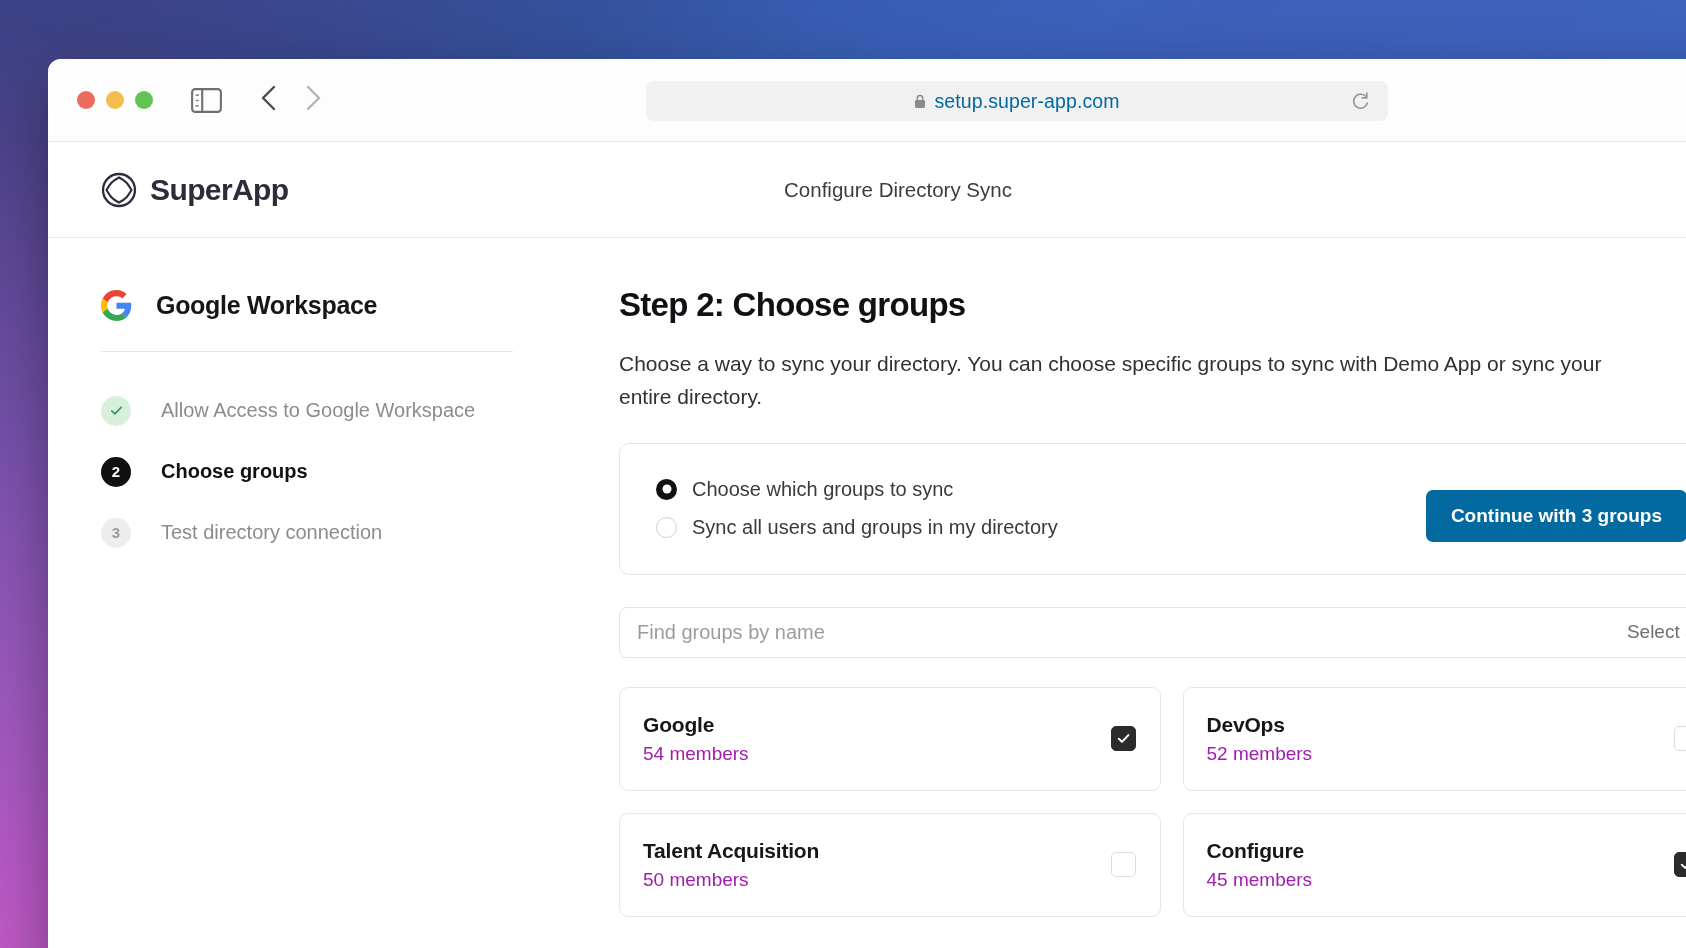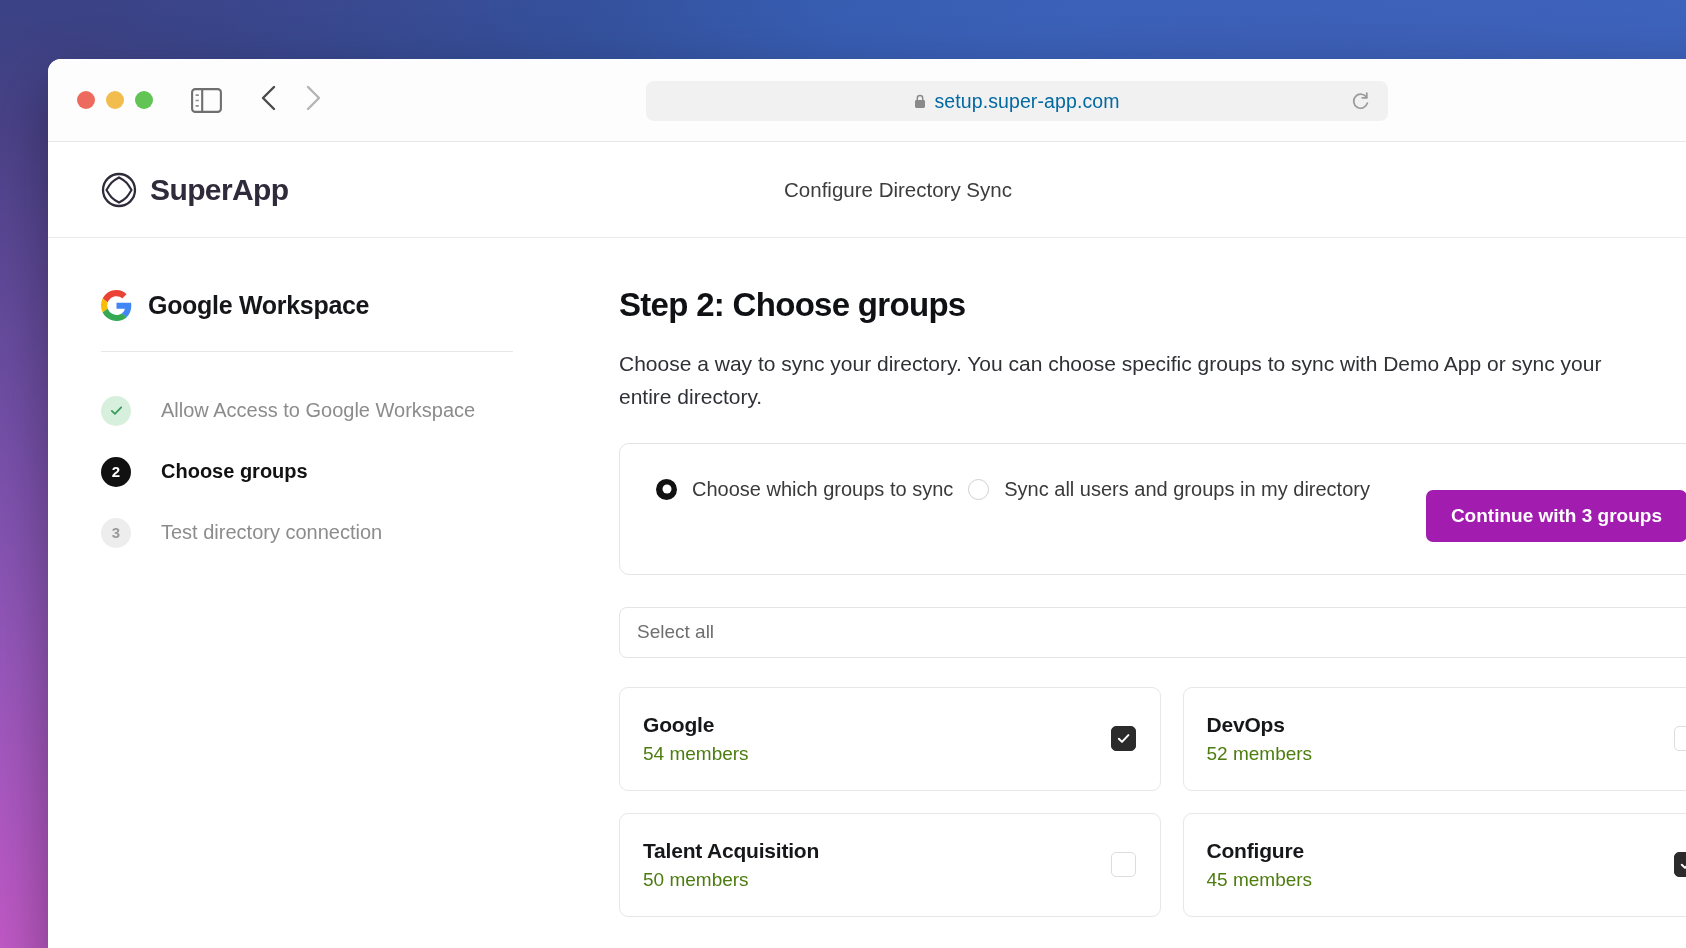--- a/index.html
+++ b/index.html
@@ -104,21 +104,21 @@
     left: 50%; transform: translateX(-50%);
     font-size: 20.5px;
     color: #3c3c3c;
   }
 
   
   .content { display: flex; height: calc(920px - 83px - 96px); }
 
   
   .sidebar { width: 571px; padding: 52px 0 0 53px; flex: none; }
-  .provider { display: flex; align-items: center; gap: 16px; }
+  .provider { display: flex; align-items: center; gap: 24px; }
   .g-logo { width: 31px; height: 31px; display: block; }
   .provider-name {
     font-size: 25px; font-weight: bold; color: #15161a;
     letter-spacing: -0.3px;
   }
   .divider {
     width: 412px; height: 1px; background: #e7e7e7;
     margin: 30px 0 28px 0;
   }
   .steps { display: flex; flex-direction: column; }
@@ -155,21 +155,21 @@
 
   .sync-card {
     border: 1px solid #e4e4e4;
     border-radius: 10px;
     padding: 30px 36px 32px 36px;
     display: flex;
     align-items: flex-start;
     justify-content: space-between;
     margin-bottom: 32px;
   }
-  .radio-group { display: flex; gap: 15px; padding-top: 4px; }
+  .radio-group { display: flex; flex-direction: column; gap: 15px; padding-top: 4px; }
   .radio-row { display: flex; align-items: center; gap: 15px; }
   .radio {
     width: 21px; height: 21px; border-radius: 50%;
     flex: none;
     border: 1.6px solid #cfcfcf;
     background: #fff;
   }
   .radio.selected {
     border: none;
     background: #111111;
@@ -179,21 +179,21 @@
     content: "";
     position: absolute;
     left: 50%; top: 50%;
     width: 9px; height: 9px;
     transform: translate(-50%,-50%);
     border-radius: 50%;
     background: #ffffff;
   }
   .radio-label { font-size: 20px; color: #3a3a3a; }
   .continue-btn {
-    background: #a21caf;
+    background: #0369a1;
     color: #ffffff;
     font-size: 19px;
     font-weight: bold;
     border: none;
     border-radius: 7px;
     padding: 15px 25px;
     cursor: pointer;
     white-space: nowrap;
     margin-top: 16px;
     font-family: "Liberation Sans", sans-serif;
@@ -234,21 +234,21 @@
     height: 104px;
     padding: 0 24px 0 23px;
     display: flex;
     align-items: center;
     justify-content: space-between;
     cursor: pointer;
     background: #fff;
   }
   .group-text { display: flex; flex-direction: column; gap: 6px; }
   .group-name { font-size: 21px; font-weight: bold; color: #16171b; letter-spacing: -0.2px; }
-  .group-members { font-size: 19px; color: #4d7c0f; }
+  .group-members { font-size: 19px; color: #a21caf; }
   .checkbox {
     width: 25px; height: 25px;
     border-radius: 5px;
     border: 1.6px solid #dddddd;
     background: #ffffff;
     flex: none;
     display: flex; align-items: center; justify-content: center;
   }
   .checkbox.checked {
     background: #2b2b2b;
@@ -365,20 +365,21 @@
           </div>
           <div class="radio-row">
             <div class="radio"></div>
             <span class="radio-label">Sync all users and groups in my directory</span>
           </div>
         </div>
         <button class="continue-btn">Continue with 3 groups</button>
       </div>
 
       <div class="search-row">
+        <input class="search-input" type="text" placeholder="Find groups by name" style="">
         <span class="select-all">Select all</span>
       </div>
 
       <div class="group-grid">
 
         <div class="group-card">
           <div class="group-text">
             <span class="group-name">Google</span>
             <span class="group-members">54 members</span>
           </div>

